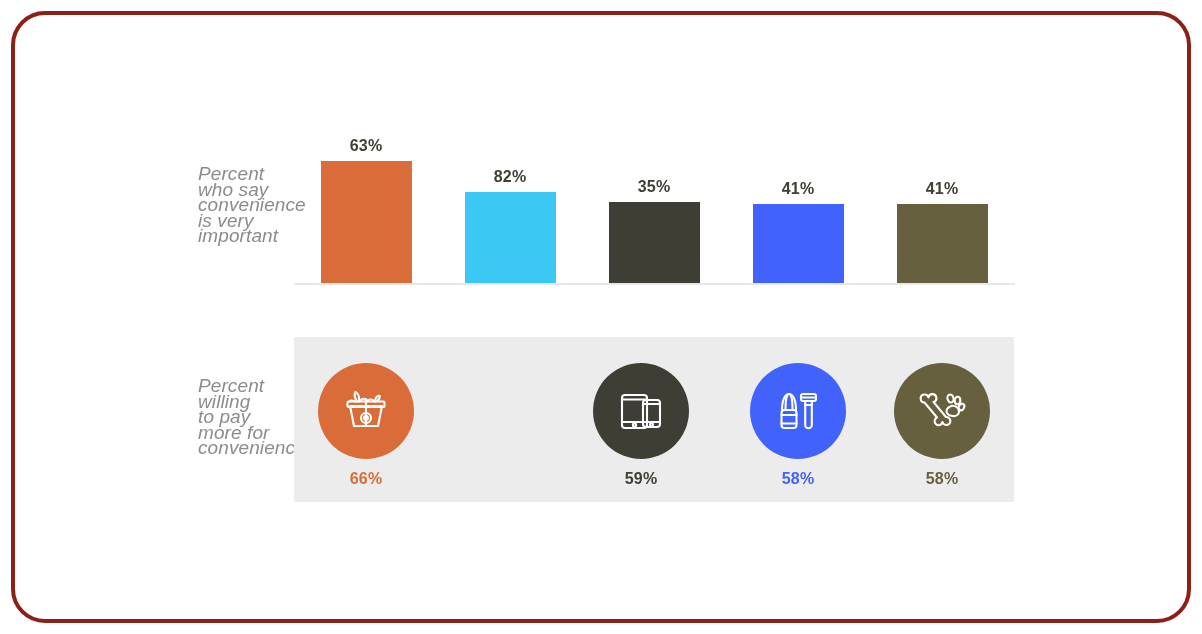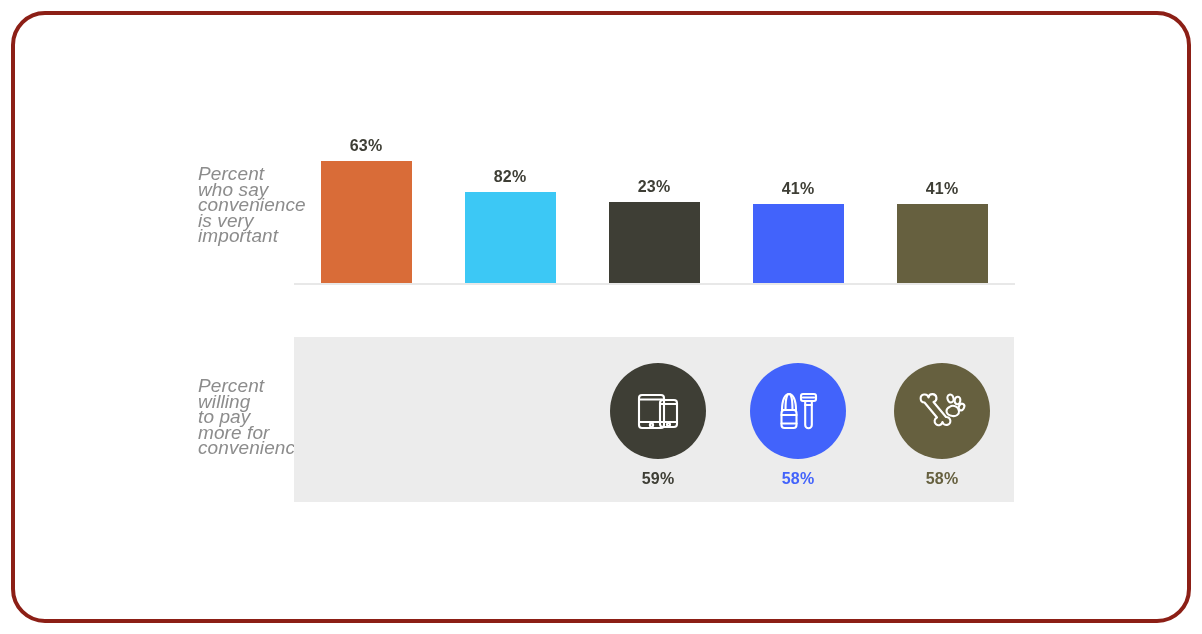--- a/index.html
+++ b/index.html
@@ -149,21 +149,21 @@
           <div class="bar-value">63%</div>
           <div class="bar-rect" style="height: 122px; background: rgb(217, 108, 56);"></div>
         </div>
         <div class="bar-cat" style="left: 0px;">Groceries</div>
         <div class="bar-col" style="left: 144px;">
           <div class="bar-value">82%</div>
           <div class="bar-rect" style="height: 91px; background: rgb(60, 200, 245);"></div>
         </div>
         <div class="bar-cat" style="left: 144px;">Clothing</div>
         <div class="bar-col" style="left: 288px;">
-          <div class="bar-value">23%</div>
+          <div class="bar-value">35%</div>
           <div class="bar-rect" style="height: 81px; background: rgb(62, 62, 53);"></div>
         </div>
         <div class="bar-cat" style="left: 288px;">Electronics</div>
         <div class="bar-col" style="left: 432px;">
           <div class="bar-value">41%</div>
           <div class="bar-rect" style="height: 79px; background: rgb(66, 99, 251);"></div>
         </div>
         <div class="bar-cat" style="left: 432px;">Personal care</div>
         <div class="bar-col" style="left: 576px;">
           <div class="bar-value">41%</div>
@@ -172,21 +172,40 @@
         <div class="bar-cat" style="left: 576px;">Pet supplies</div>
       </div>
 
     <div class="row-label bottom">Percent
 willing
 to pay
 more for
 convenience</div>
 
     <div class="panel" id="panel-container" style="background: rgb(236, 236, 236);">
-        <div class="icon-col" style="left: 292px;">
+        <div class="icon-col" style="left: 0px;">
+          <div class="icon-circle" style="background: rgb(217, 108, 56);">
+            <svg width="58" height="58" viewBox="0 0 58 58">
+        <g fill="none" stroke="#ffffff" stroke-width="2.1" stroke-linecap="round" stroke-linejoin="round">
+          <path d="M13 24 h32 l-4 20 h-24 z"></path>
+          <rect x="10.5" y="19.5" width="37" height="5.5" rx="1"></rect>
+          <path d="M29 17 v26"></path>
+          <circle cx="29" cy="36" r="5"></circle>
+          <circle cx="29" cy="36" r="1.9"></circle>
+          <path d="M20 19.5 c-2-3 -3-7 -1.5-9.5 c2.5 1 4 5 3.5 9.5"></path>
+          <path d="M18 19.5 c-3-1.5 -5.5-1 -6.5 .5"></path>
+          <path d="M38 19.5 c0-4 2.5-6 5-5.5 c-.5 3 -2 5 -5 5.5"></path>
+          <path d="M38 19.5 c-2.5-2.5 -5.5-2.5 -7-1"></path>
+          <path d="M23 19.5 a4 4 0 0 1 7.5 0"></path>
+        </g>
+            </svg>
+          </div>
+          <div class="icon-value" style="color: rgb(217, 108, 56);">66%</div>
+        </div>
+        <div class="icon-col" style="left: 275px;">
           <div class="icon-circle" style="background: rgb(62, 62, 53);">
             <svg width="58" height="58" viewBox="0 0 58 58">
         <g fill="none" stroke="#ffffff" stroke-width="2.1" stroke-linecap="round" stroke-linejoin="round">
           <rect x="10" y="13" width="25" height="33" rx="3"></rect>
           <path d="M10 17.5 h25"></path>
                 <path d="M10 40 h25"></path>
           <circle cx="22.5" cy="43" r="1.6"></circle>
           <rect x="31" y="18" width="17" height="27" rx="3"></rect>
           <path d="M31 22 h17"></path>
                 <path d="M31 40 h17"></path>

